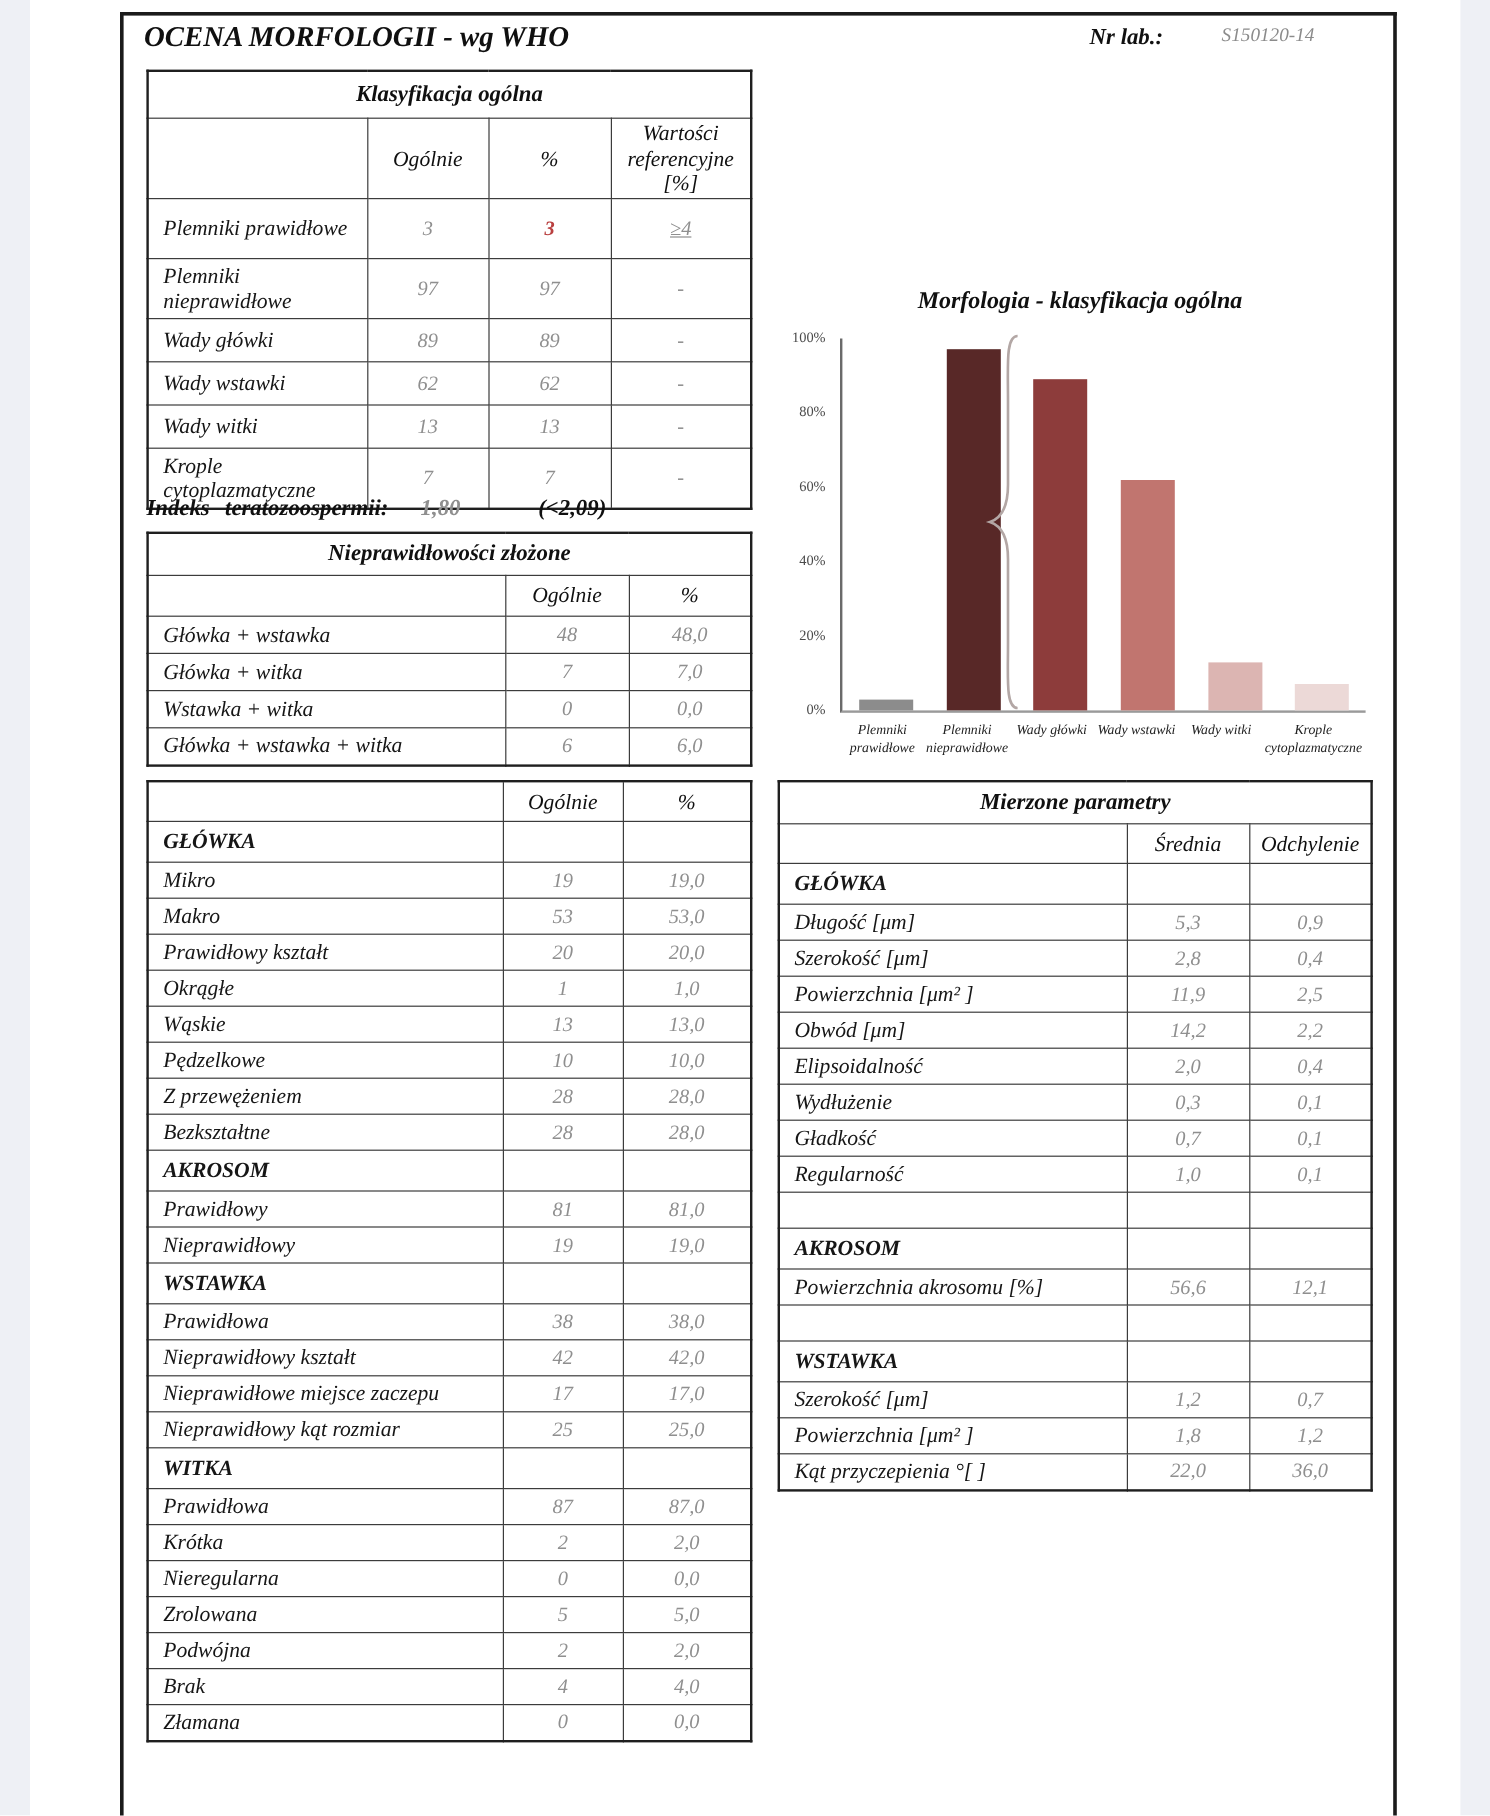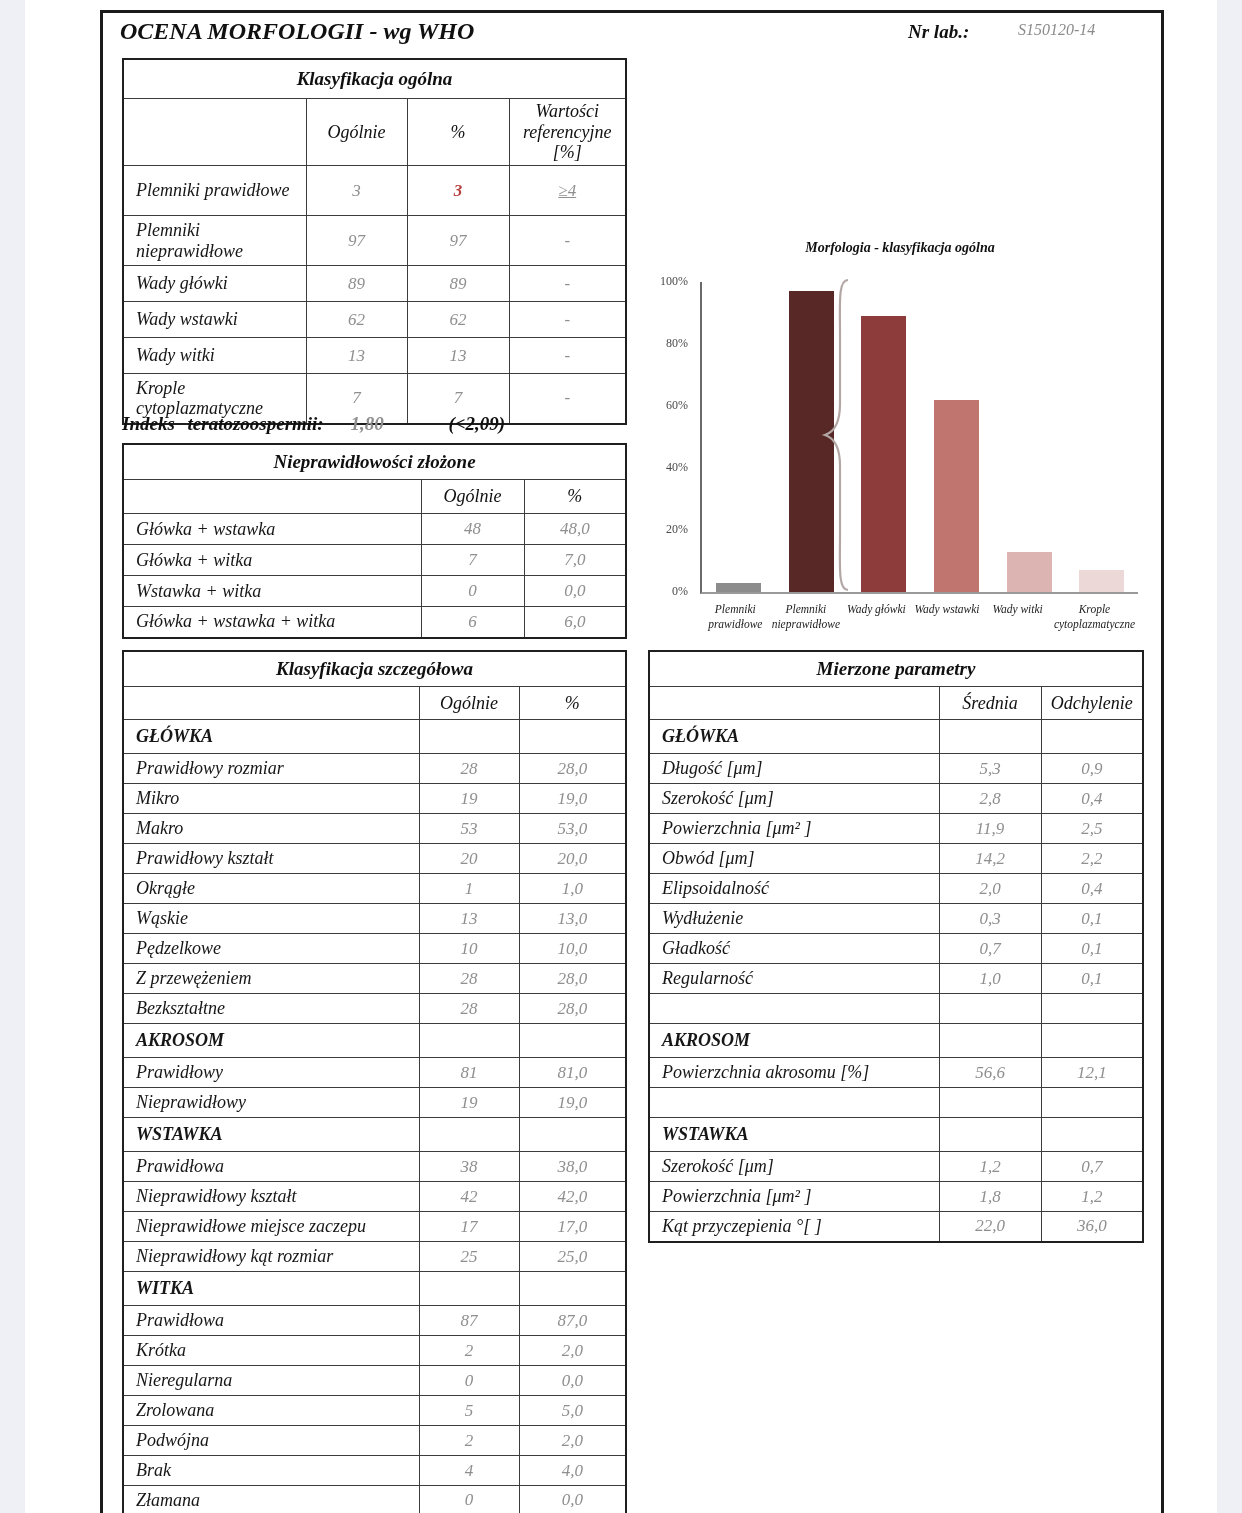--- a/index.html
+++ b/index.html
@@ -57,21 +57,21 @@
   #detail-table{left:122px;top:650px;width:503px;}
   #detail-table .tbl-title th{height:32px;}
   #detail-table .colhead th{height:28px;}
 
   #params-table{left:648px;top:650px;width:494px;}
   #params-table .tbl-title th{height:32px;}
   #params-table .colhead th{height:28px;}
 
   .chart-title{
     position:absolute;left:660px;top:240px;width:480px;text-align:center;
-    font-size:14px;font-weight:bold;font-style:italic;color:#101010;
+    font-size:20px;font-weight:bold;font-style:italic;color:#101010;
   }
   .chart-plot{
     position:absolute;left:700px;top:282px;width:436px;height:310px;
     border-left:2px solid #6a6a6a;border-bottom:2px solid #9a9a9a;
     display:flex;align-items:flex-end;
   }
   .bar-slot{flex:1;display:flex;justify-content:center;align-items:flex-end;height:100%;}
   .bar{width:45px;}
   .chart-yticks{position:absolute;left:648px;top:282px;width:46px;height:310px;}
   .chart-yticks span{
@@ -241,39 +241,31 @@
     <div>Krople cytoplazmatyczne</div>
   </div>
 
 <table class="tbl" id="detail-table">
   <colgroup>
       <col style="width:296px">
       <col style="width:100px">
       <col style="width:107px">
     </colgroup>
   <thead>
-    <tr class="tbl-title">
-        <th colspan="3">Klasyfikacja szczegółowa</th>
-      </tr>
     <tr class="colhead">
       <th></th>
       <th>Ogólnie</th>
       <th>%</th>
     </tr>
   </thead>
   <tbody>
       <tr class="section-row">
         <td>GŁÓWKA</td>
         <td></td>
         <td></td>
-      </tr>
-      <tr>
-        <td>Prawidłowy rozmiar</td>
-        <td>28</td>
-        <td>28,0</td>
       </tr>
       <tr>
         <td>Mikro</td>
         <td>19</td>
         <td>19,0</td>
       </tr>
       <tr>
         <td>Makro</td>
         <td>53</td>
         <td>53,0</td>

